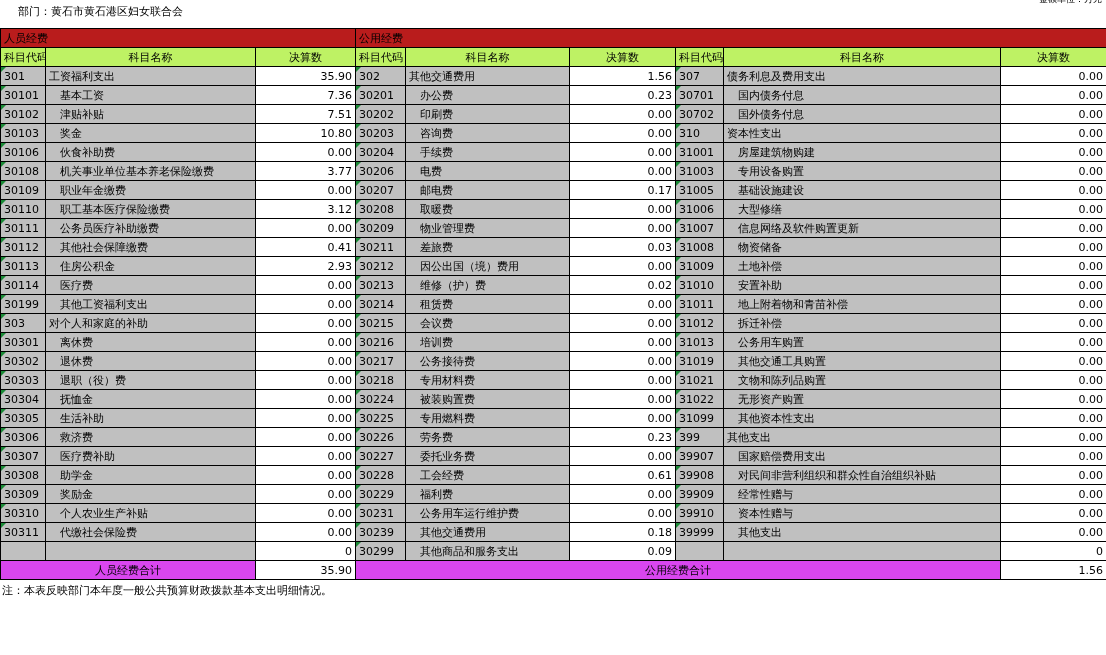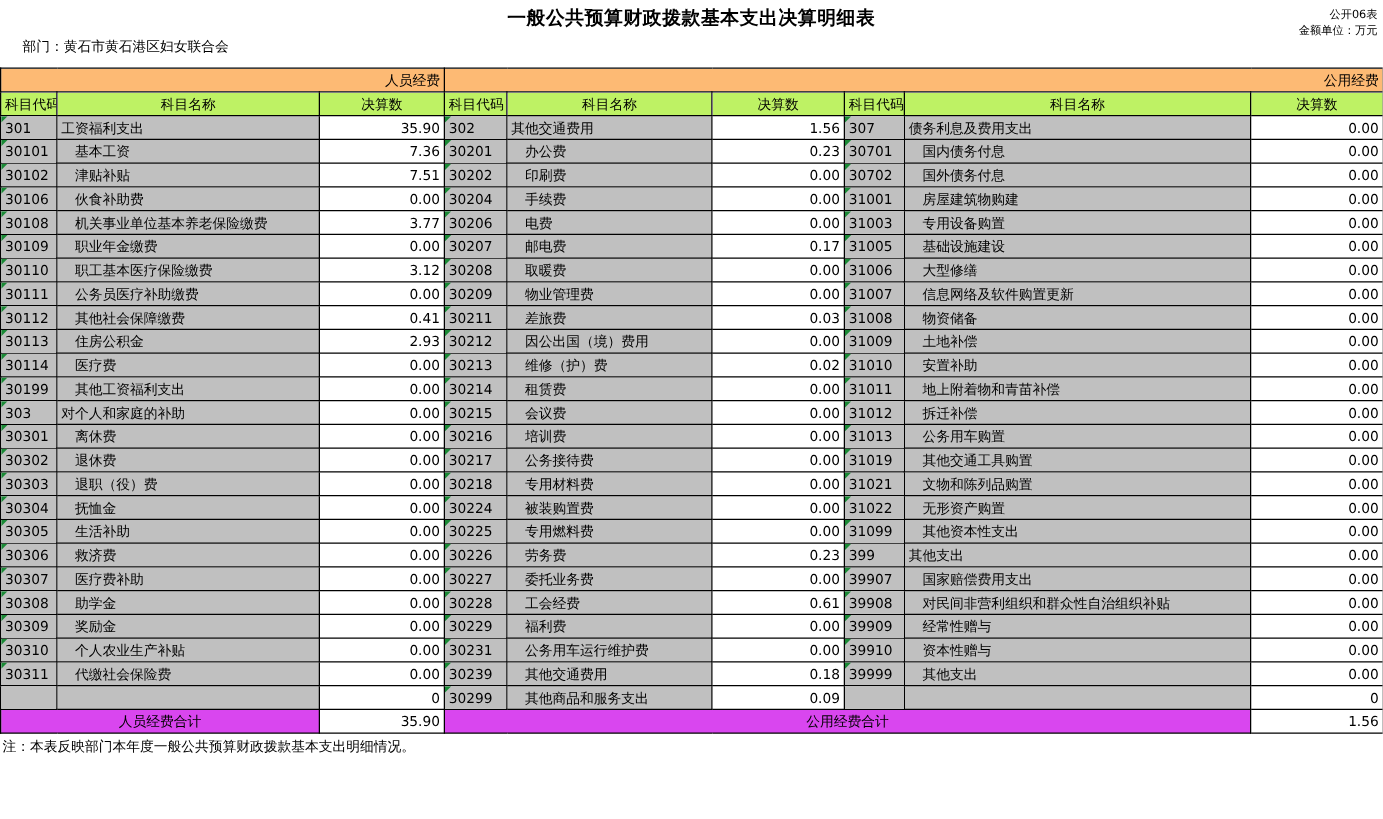--- a/index.html
+++ b/index.html
@@ -58,22 +58,22 @@
   table.grid td, table.grid th {
     border: 1px solid #000000;
     padding: 0 3px;
     height: 19px;
     line-height: 17px;
     font-weight: normal;
     overflow: hidden;
     white-space: nowrap;
   }
   .hdr-band {
-    background: #fdba74;
-    text-align: right;
+    background: #b91c1c;
+    text-align: left;
     height: 20px;
     margin-top: 26px;
   }
   .hdr-cell {
     background: #bef264;
     text-align: center;
     height: 36px;
     line-height: 15px;
     white-space: normal;
   }
@@ -115,21 +115,20 @@
     line-height: 16px;
     padding: 3px 0 0 2px;
     color: #000;
   }
 </style>
 </head>
 <body>
 
 <div class="sheet">
 
-  <div class="title">一般公共预算财政拨款基本支出决算明细表</div>
 
   <div class="meta-row">
     <div class="meta-right">
       <div>公开06表</div>
       <div>金额单位：万元</div>
     </div>
     <div class="dept">部门：黄石市黄石港区妇女联合会</div>
   </div>
 
   <table class="grid">
@@ -189,20 +188,31 @@
           <td class="c-name lvl2">津贴补贴</td>
           <td class="c-val">7.51</td>
           <td class="c-code mark">30202</td>
           <td class="c-name lvl2">印刷费</td>
           <td class="c-val">0.00</td>
           <td class="c-code mark">30702</td>
           <td class="c-name lvl2">国外债务付息</td>
           <td class="c-val">0.00</td>
         </tr>
         <tr>
+          <td class="c-code mark">30103</td>
+          <td class="c-name lvl2">奖金</td>
+          <td class="c-val">10.80</td>
+          <td class="c-code mark">30203</td>
+          <td class="c-name lvl2">咨询费</td>
+          <td class="c-val">0.00</td>
+          <td class="c-code mark">310</td>
+          <td class="c-name">资本性支出</td>
+          <td class="c-val">0.00</td>
+        </tr>
+        <tr>
           <td class="c-code mark">30106</td>
           <td class="c-name lvl2">伙食补助费</td>
           <td class="c-val">0.00</td>
           <td class="c-code mark">30204</td>
           <td class="c-name lvl2">手续费</td>
           <td class="c-val">0.00</td>
           <td class="c-code mark">31001</td>
           <td class="c-name lvl2">房屋建筑物购建</td>
           <td class="c-val">0.00</td>
         </tr>

